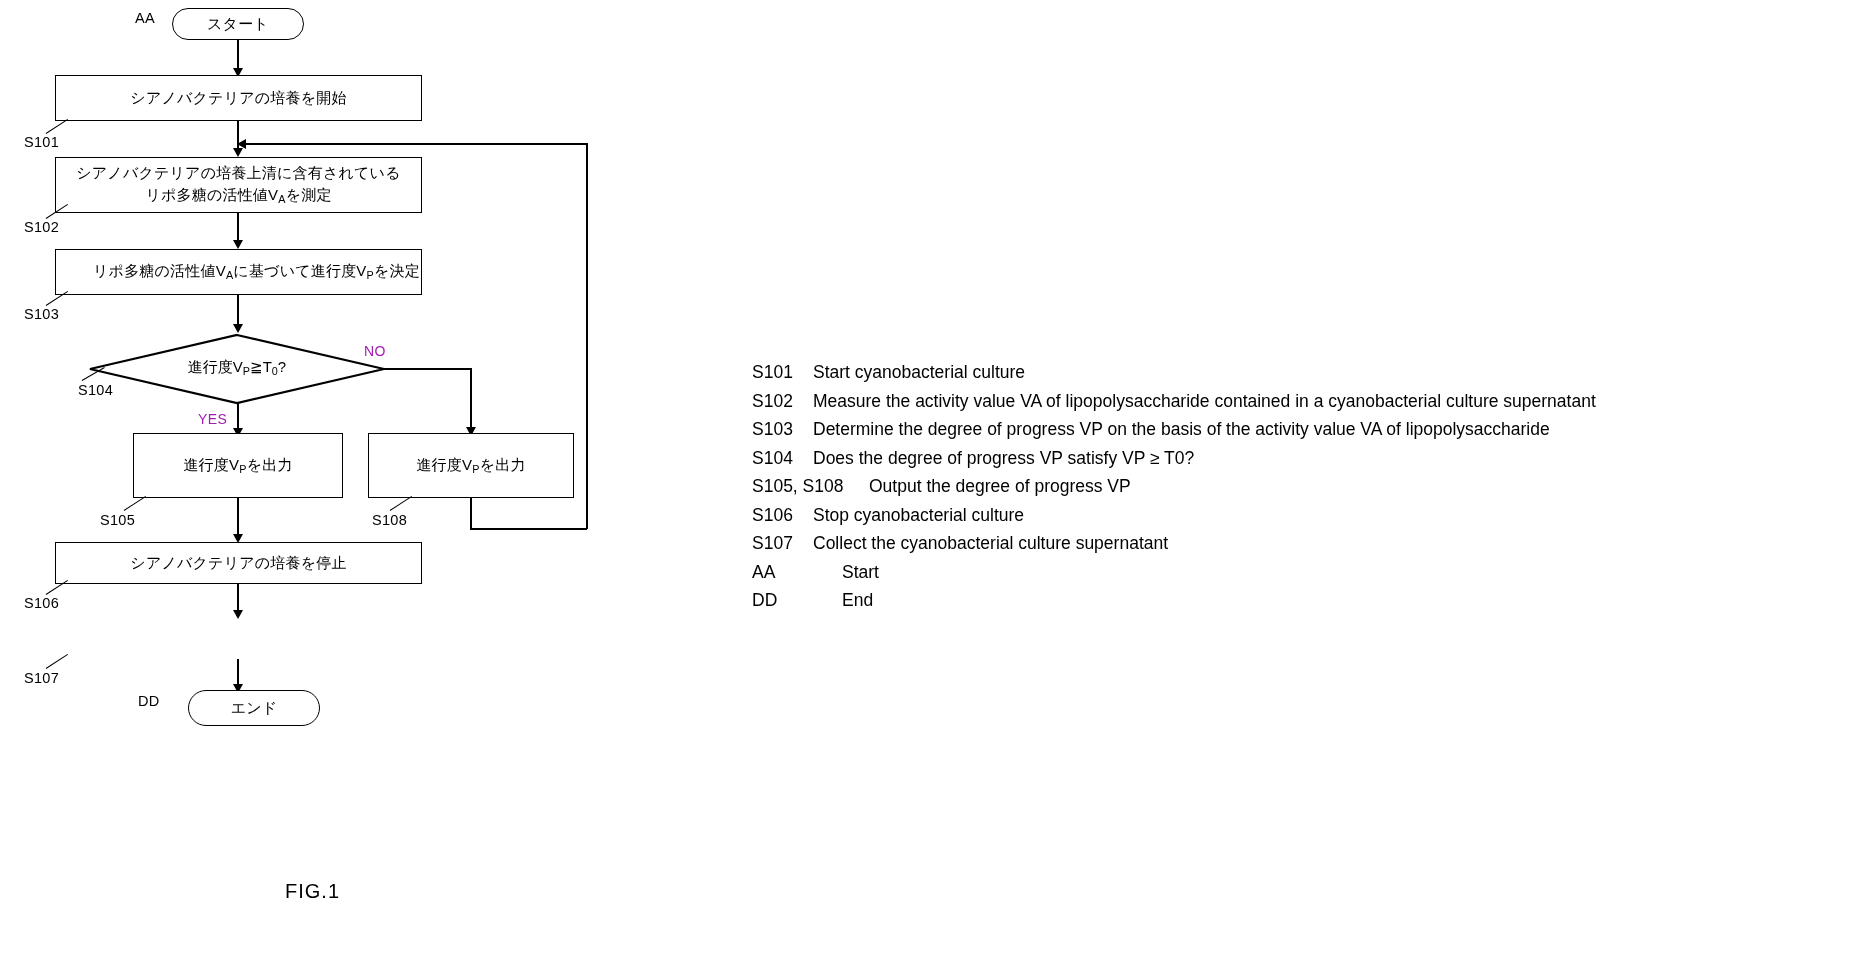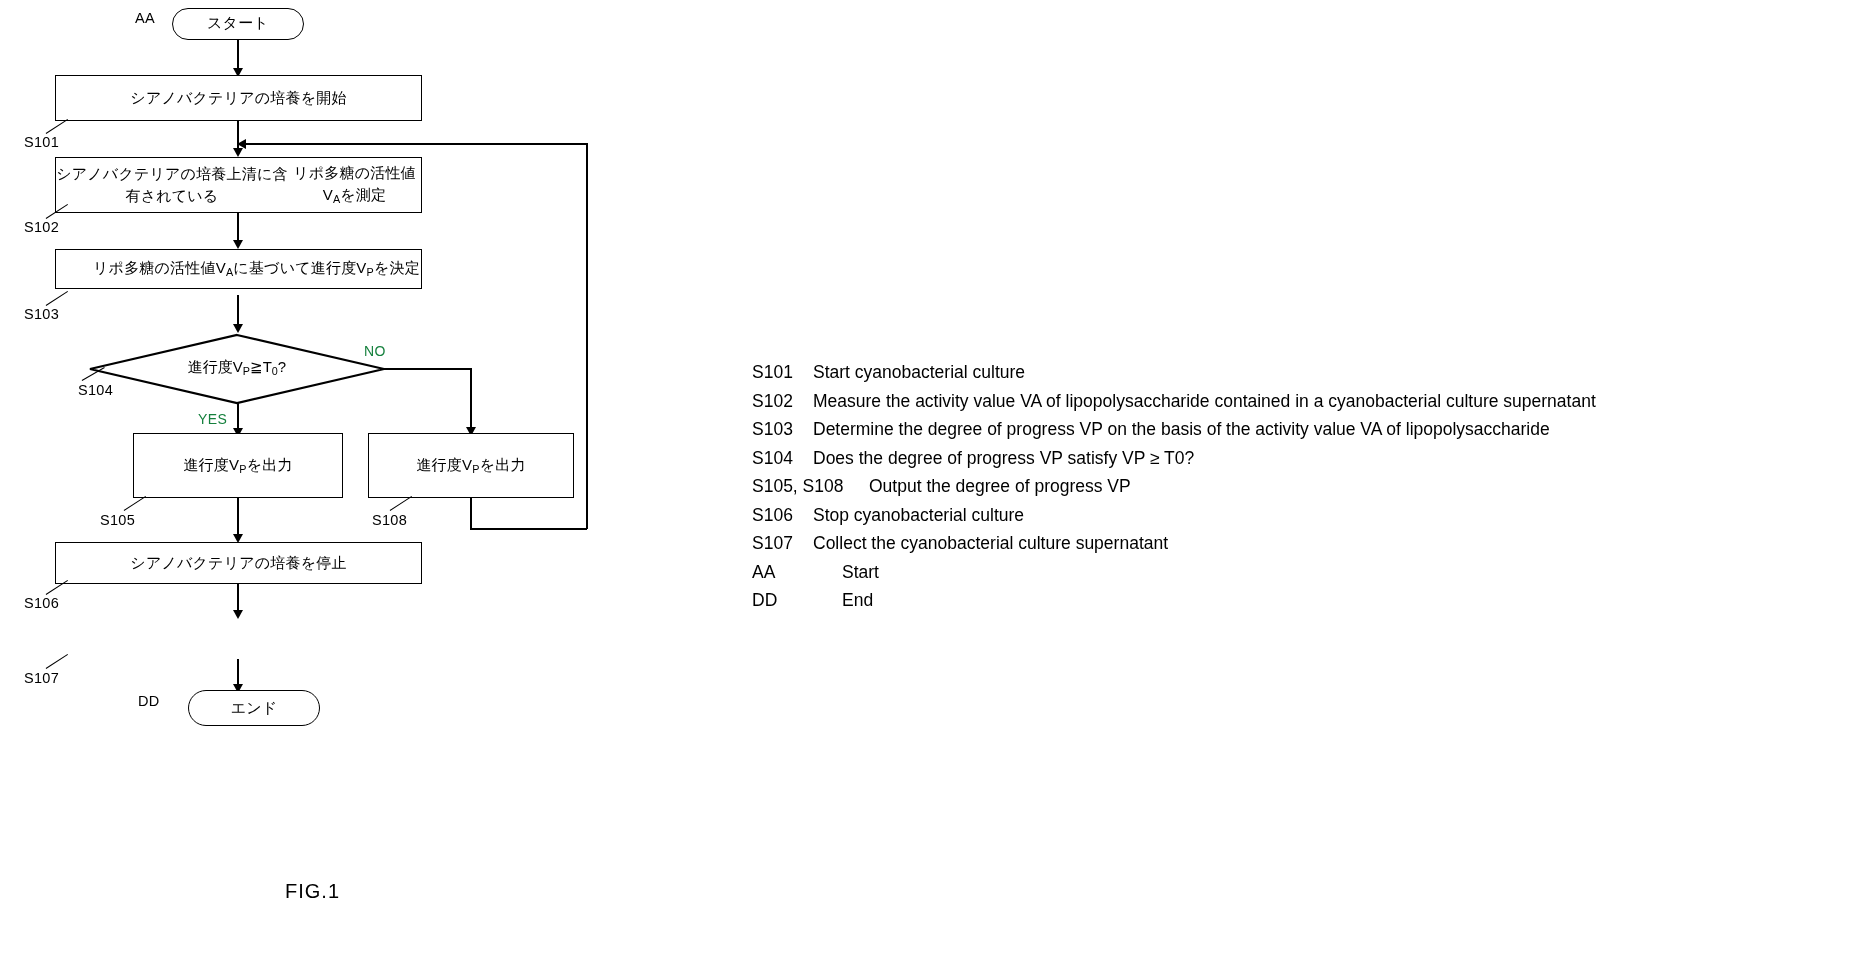--- a/index.html
+++ b/index.html
@@ -93,21 +93,21 @@
     width: 100%;
     text-align: center;
     font-size: 15px;
     color: #000;
     white-space: nowrap;
   }
 
   .branch-label {
     position: absolute;
     font-size: 14px;
-    color: #15803d;
+    color: #a21caf;
     letter-spacing: 0.4px;
   }
 
   .fig-caption {
     position: absolute;
     font-size: 20px;
     letter-spacing: 1px;
     color: #000;
     text-align: center;
   }
@@ -137,50 +137,50 @@
 
   sub { font-size: 0.72em; vertical-align: -0.25em; }
 </style>
 </head>
 <body>
 
 <div id="figure-root">
 
   <div class="fc-label" style="left:135px; top:10px;">AA</div>
 
-  <div class="fc-node fc-terminal" style="left:172px; top:8px; width:132px; height:32px;font-family:Liberation Serif, serif;">
+  <div class="fc-node fc-terminal" style="left:172px; top:8px; width:132px; height:32px;">
     <span>スタート</span>
   </div>
 
   <div class="fc-line v" style="left:237px; top:40px; height:34px;"></div>
   <div class="arrowhead" style="left:232.5px; top:68px;"></div>
 
   <div class="fc-node fc-proc" style="left:55px; top:75px; width:367px; height:46px;">
     <span>シアノバクテリアの培養を開始</span>
   </div>
   <div class="leader" style="left:46px; top:133px; width:26px; transform: rotate(-33deg);"></div>
   <div class="fc-label" style="left:24px; top:134px;">S101</div>
 
   <div class="fc-line v" style="left:237px; top:121px; height:34px;"></div>
   <div class="arrowhead" style="left:232.5px; top:148px;"></div>
 
   <div class="fc-line h" style="left:237px; top:143px; width:350px;"></div>
   <div class="arrowhead left" style="left:237px; top:139px;"></div>
 
-  <div class="fc-node fc-proc" style="left:55px; top:157px; width:367px; height:56px; flex-direction:row;">
+  <div class="fc-node fc-proc" style="left:55px; top:157px; width:367px; height:56px; flex-direction:column;">
     <span>シアノバクテリアの培養上清に含有されている</span>
     <span><span>リポ多糖の活性値V</span><sub>A</sub><span>を測定</span></span>
   </div>
   <div class="leader" style="left:46px; top:218px; width:26px; transform: rotate(-33deg);"></div>
   <div class="fc-label" style="left:24px; top:219px;">S102</div>
 
   <div class="fc-line v" style="left:237px; top:213px; height:34px;"></div>
   <div class="arrowhead" style="left:232.5px; top:240px;"></div>
 
-  <div class="fc-node fc-proc" style="left:55px; top:249px; width:367px; height:40px;padding-left:36px;">
+  <div class="fc-node fc-proc" style="left:55px; top:249px; width:367px; height:46px;padding-left:36px;">
     <span><span>リポ多糖の活性値V</span><sub>A</sub><span>に基づいて進行度V</span><sub>P</sub><span>を決定</span></span>
   </div>
   <div class="leader" style="left:46px; top:305px; width:26px; transform: rotate(-33deg);"></div>
   <div class="fc-label" style="left:24px; top:306px;">S103</div>
 
   <div class="fc-line v" style="left:237px; top:295px; height:36px;"></div>
   <div class="arrowhead" style="left:232.5px; top:324px;"></div>
 
   <div class="diamond-wrap" style="left:88px; top:333px; width:298px; height:72px;">
     <svg width="298" height="72" viewBox="0 0 298 72">

